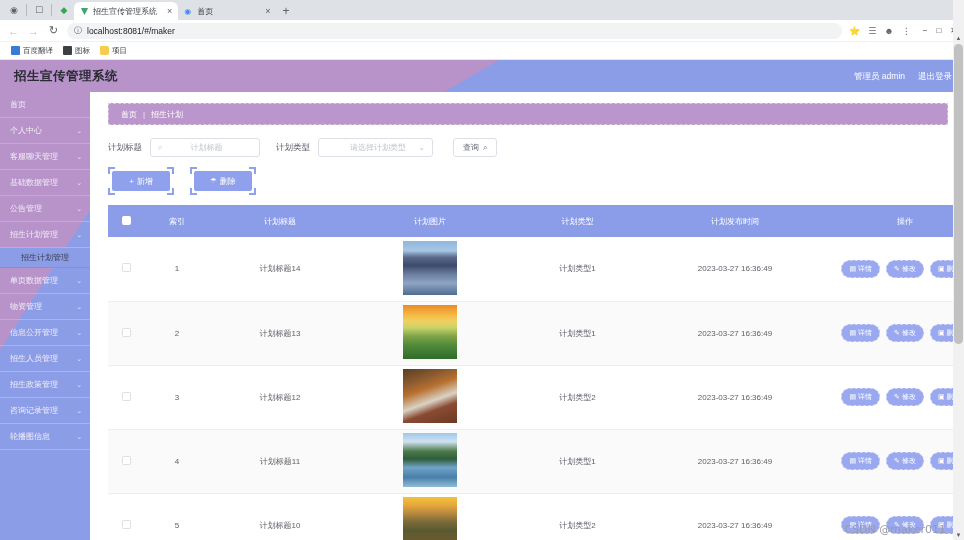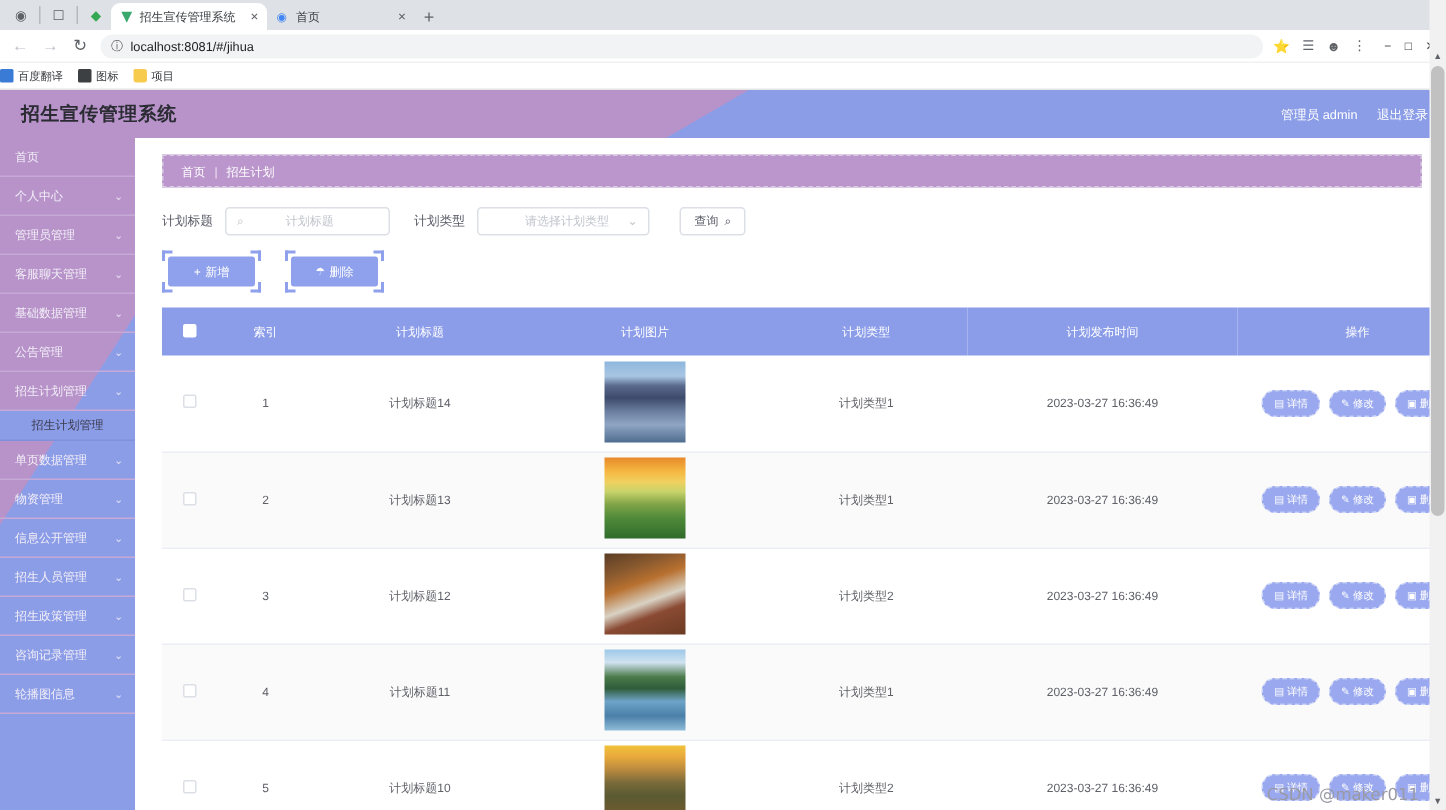--- a/index.html
+++ b/index.html
@@ -46,21 +46,21 @@
     font-size: 8.5px; color: #202124;
   }
   .omni-icon { font-size: 8px; color: #5f6368; }
   .toolbar-right { display: flex; align-items: center; gap: 8px; }
   .toolbar-right span { font-size: 9px; color: #5f6368; }
   .wincontrols { display:flex; align-items:center; gap:9px; margin-left:4px; }
   .wincontrols span { font-size: 8px; color:#3c4043; }
 
   .bookmarks-bar {
     height: 18px; background: #ffffff;
-    display: flex; align-items: center; gap: 10px; padding: 0 0;
+    display: flex; align-items: center; gap: 10px; padding: 0 11px;
     border-bottom: 1px solid #e6e6e6;
   }
   .bm { display: flex; align-items: center; gap: 3px; font-size: 7.5px; color: #3c4043; }
   .bm-ico { width: 9px; height: 9px; border-radius: 1px; flex:0 0 auto; }
   .bm-ico.blue { background: #3a7bd5; }
   .bm-ico.dark { background: #3c4043; }
   .bm-ico.folder { background: #f7cb4d; border-radius: 1px 2px 2px 2px; }
 
   
   .app { position: relative; width: 964px; height: 480px; background: #fff; }
@@ -235,21 +235,21 @@
 
   <div class="tab-new">+</div>
 </div>
 
 <div class="browser-toolbar">
   <div class="nav-btn disabled">←</div>
   <div class="nav-btn disabled">→</div>
   <div class="nav-btn">↻</div>
   <div class="omnibox">
     <span class="omni-icon">ⓘ</span>
-    <span>localhost:8081/#/jihua</span>
+    <span>localhost:8081/#/maker</span>
   </div>
   <div class="toolbar-right">
     <span>⭐</span>
     <span>☰</span>
     <span>☻</span>
     <span>⋮</span>
     <div class="wincontrols">
       <span>−</span>
       <span>□</span>
       <span>✕</span>
@@ -285,24 +285,20 @@
   <div class="app-body">
 
     <div class="sidebar">
       <div class="menu">
         <div class="menu-item">
           <span>首页</span>
           <span class="caret"></span>
         </div>
         <div class="menu-item">
           <span>个人中心</span>
-          <span class="caret">⌄</span>
-        </div>
-        <div class="menu-item">
-          <span>管理员管理</span>
           <span class="caret">⌄</span>
         </div>
         <div class="menu-item">
           <span>客服聊天管理</span>
           <span class="caret">⌄</span>
         </div>
         <div class="menu-item">
           <span>基础数据管理</span>
           <span class="caret">⌄</span>
         </div>

